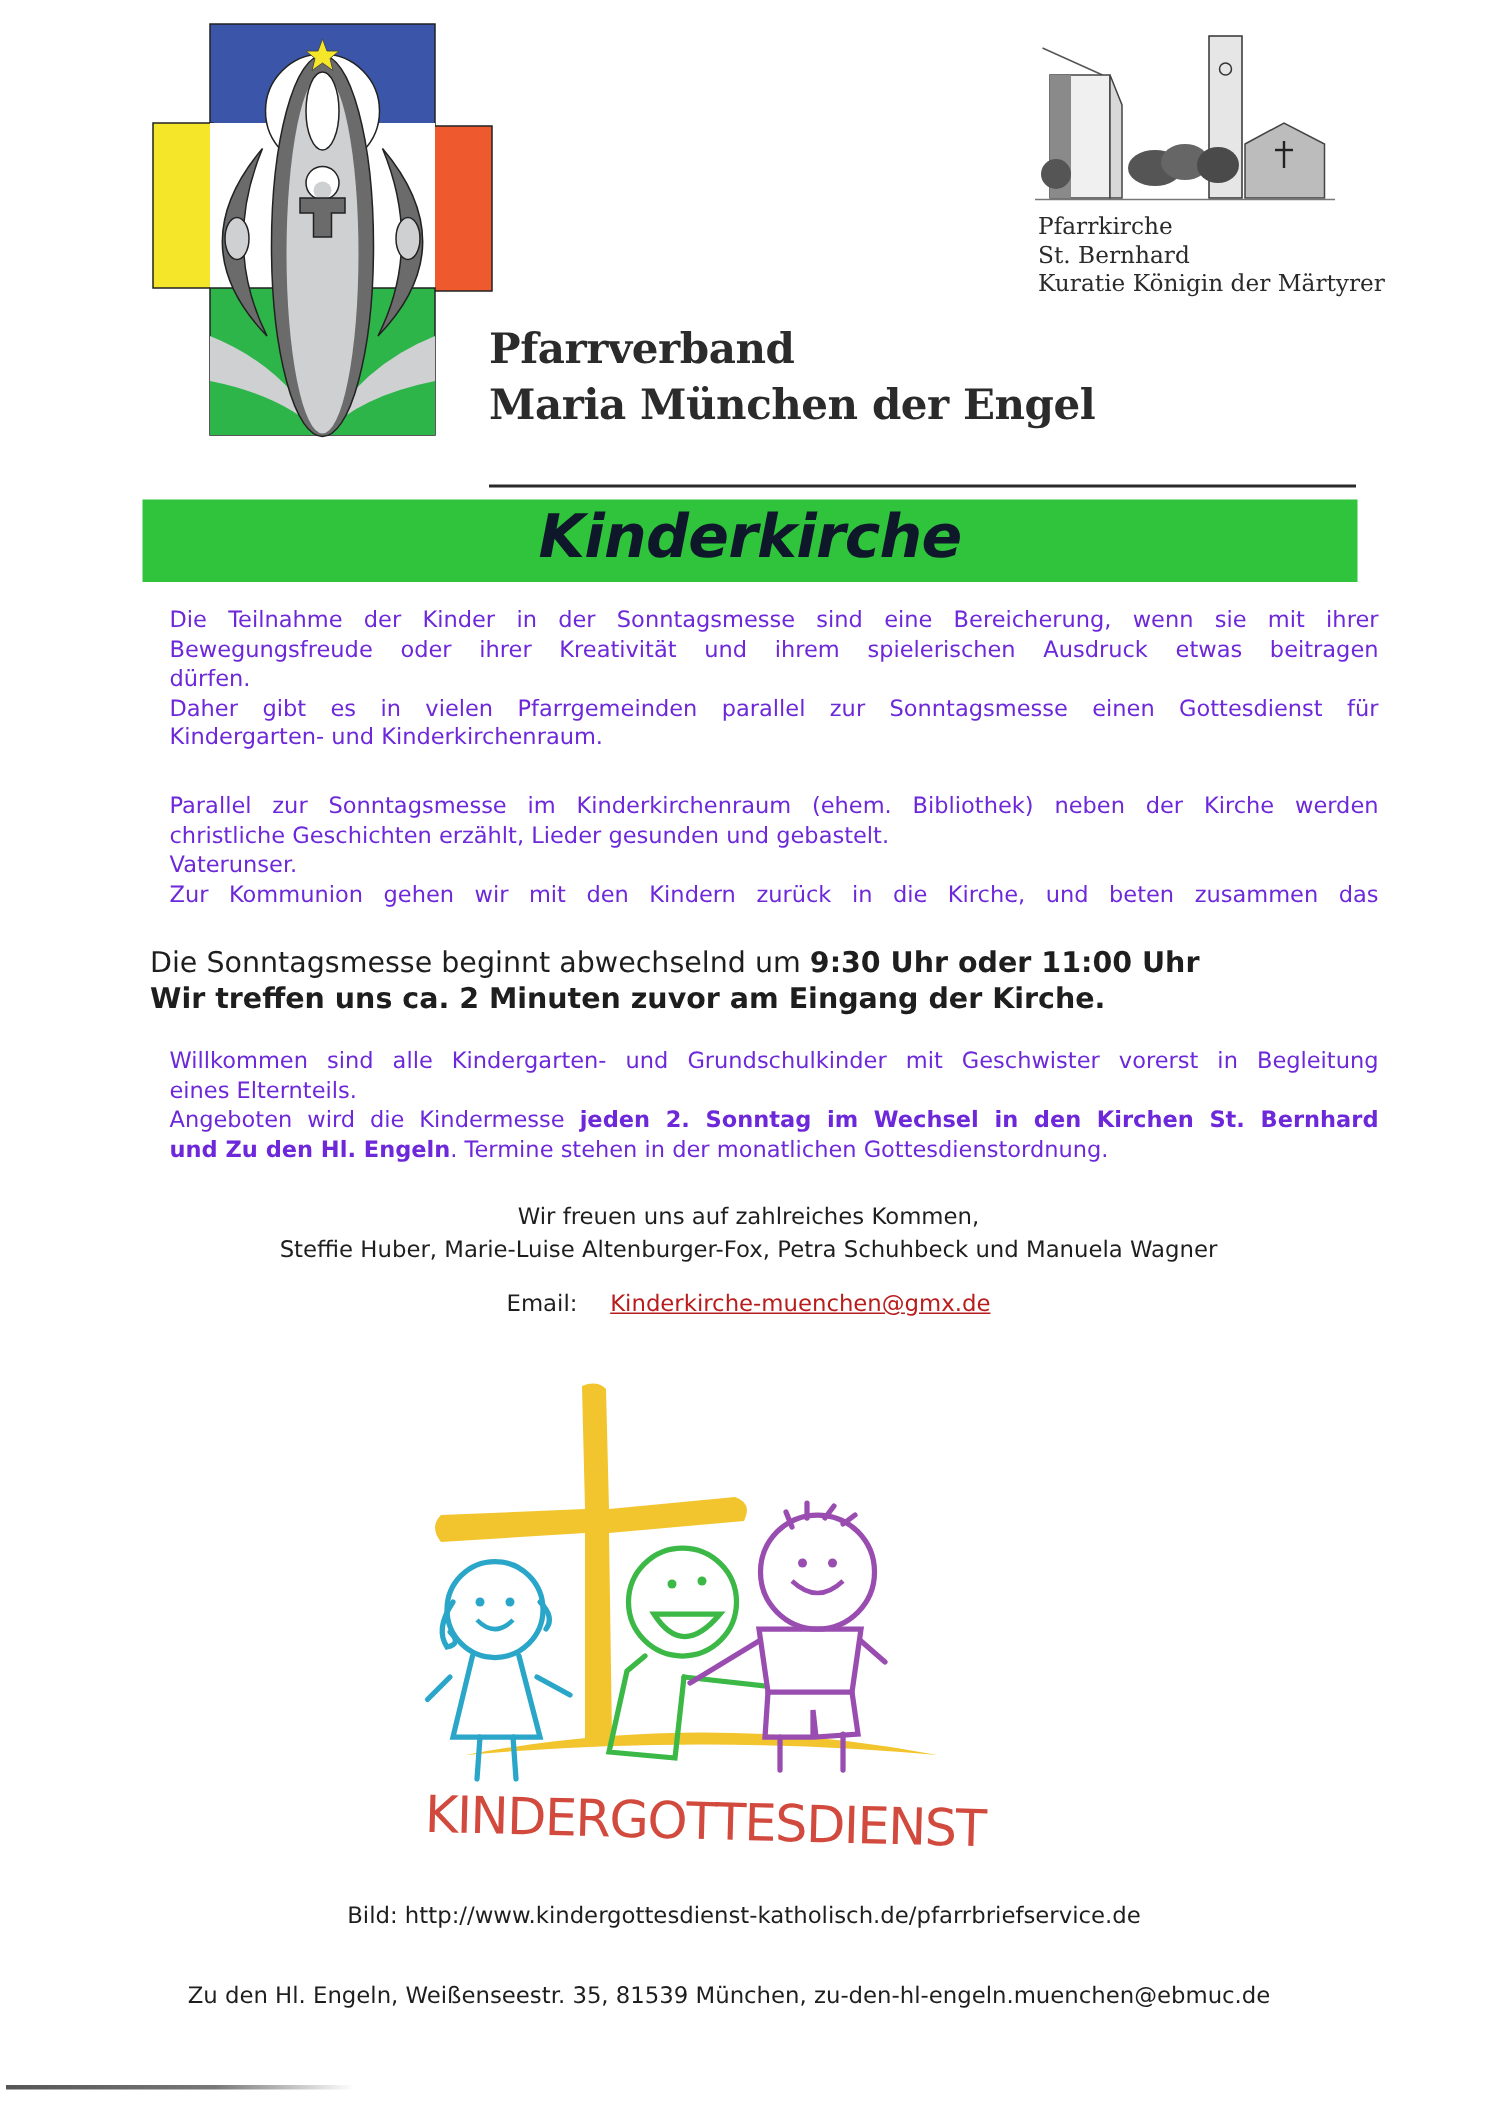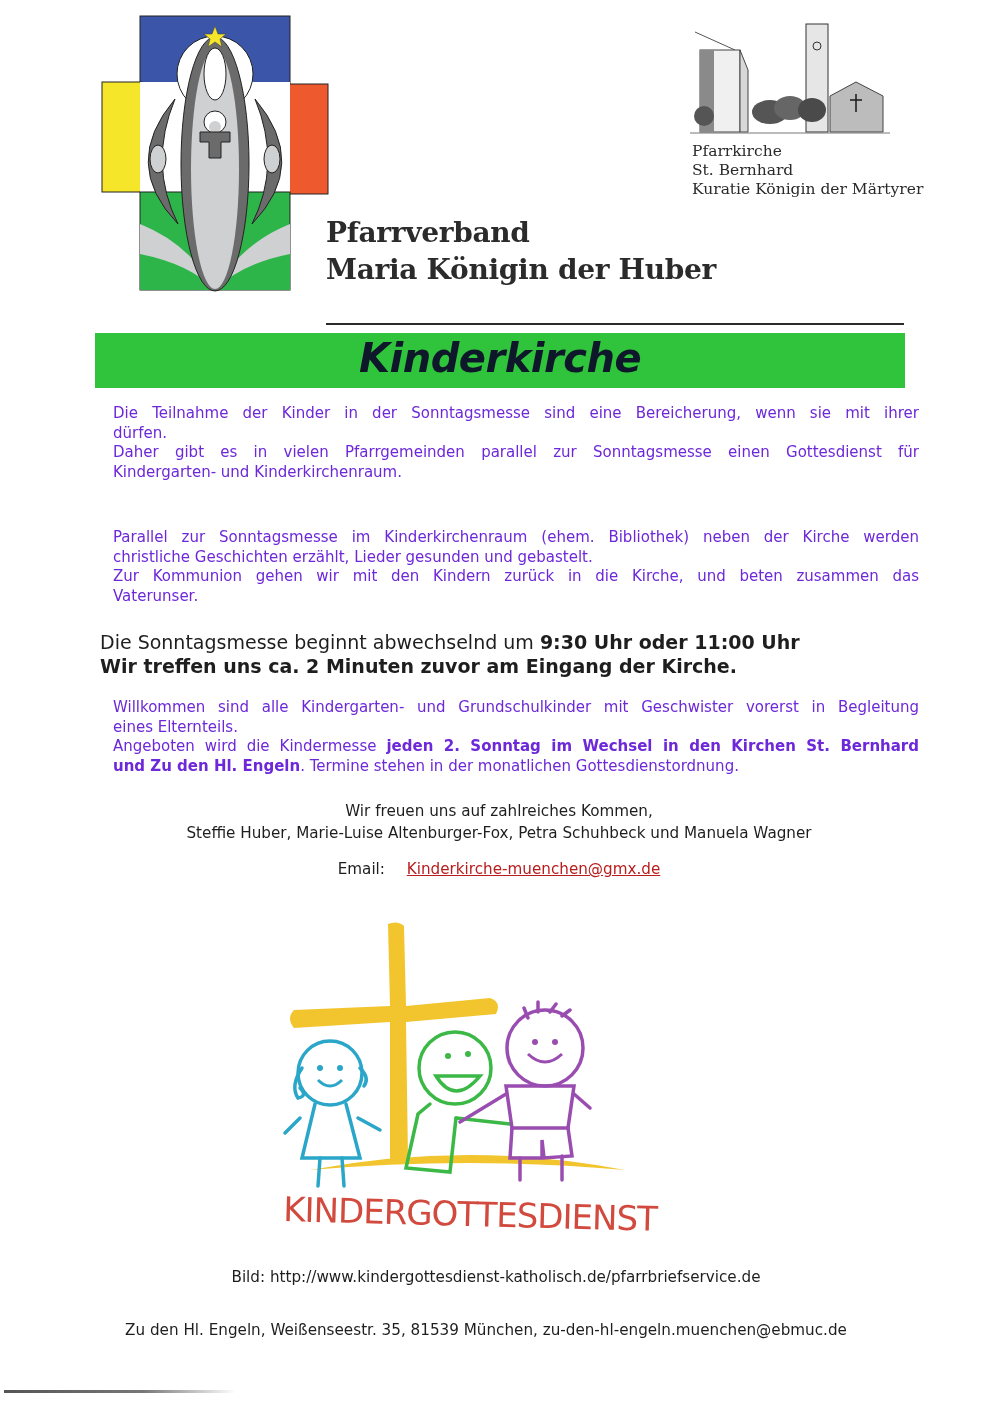--- a/index.html
+++ b/index.html
@@ -88,41 +88,42 @@
 </svg>
 
 <div class="abs church-caption">
   <div>Pfarrkirche</div>
   <div>St. Bernhard</div>
   <div>Kuratie Königin der Märtyrer</div>
 </div>
 
 <div class="abs title">
   <div>Pfarrverband</div>
-  <div>Maria Königin der Huber</div>
+  <div>Maria München der Engel</div>
 </div>
 
 <div class="abs rule"></div>
 
 <div class="abs banner">
   <div class="banner-text">Kinderkirche</div>
 </div>
 
 <div class="abs para" style="top:404px;">
   <span class="line just">Die Teilnahme der Kinder in der Sonntagsmesse sind eine Bereicherung, wenn sie mit ihrer</span>
+  <span class="line just">Bewegungsfreude oder ihrer Kreativität und ihrem spielerischen Ausdruck etwas beitragen</span>
   <span class="line">dürfen.</span>
   <span class="line just">Daher gibt es in vielen Pfarrgemeinden parallel zur Sonntagsmesse einen Gottesdienst für</span>
   <span class="line">Kindergarten- und Kinderkirchenraum.</span>
 </div>
 
 <div class="abs para" style="top:528px;">
   <span class="line just">Parallel zur Sonntagsmesse im Kinderkirchenraum (ehem. Bibliothek) neben der Kirche werden</span>
   <span class="line">christliche Geschichten erzählt, Lieder gesunden und gebastelt.</span>
+  <span class="line">Vaterunser.</span>
   <span class="line just">Zur Kommunion gehen wir mit den Kindern zurück in die Kirche, und beten zusammen das</span>
-  <span class="line">Vaterunser.</span>
 </div>
 
 <div class="abs time-block">
   <div>
     <span>Die Sonntagsmesse beginnt abwechselnd um </span><span class="strong">9:30 Uhr oder 11:00 Uhr</span>
   </div>
   <div class="strong">Wir treffen uns ca. 2 Minuten zuvor am Eingang der Kirche.</div>
 </div>
 
 <div class="abs para" style="top:698px;">

